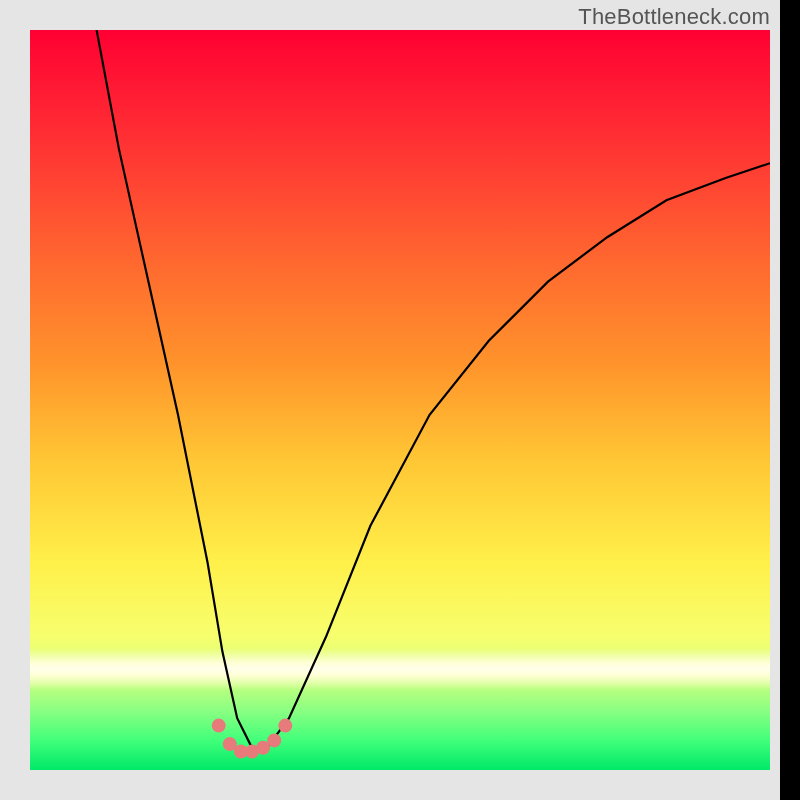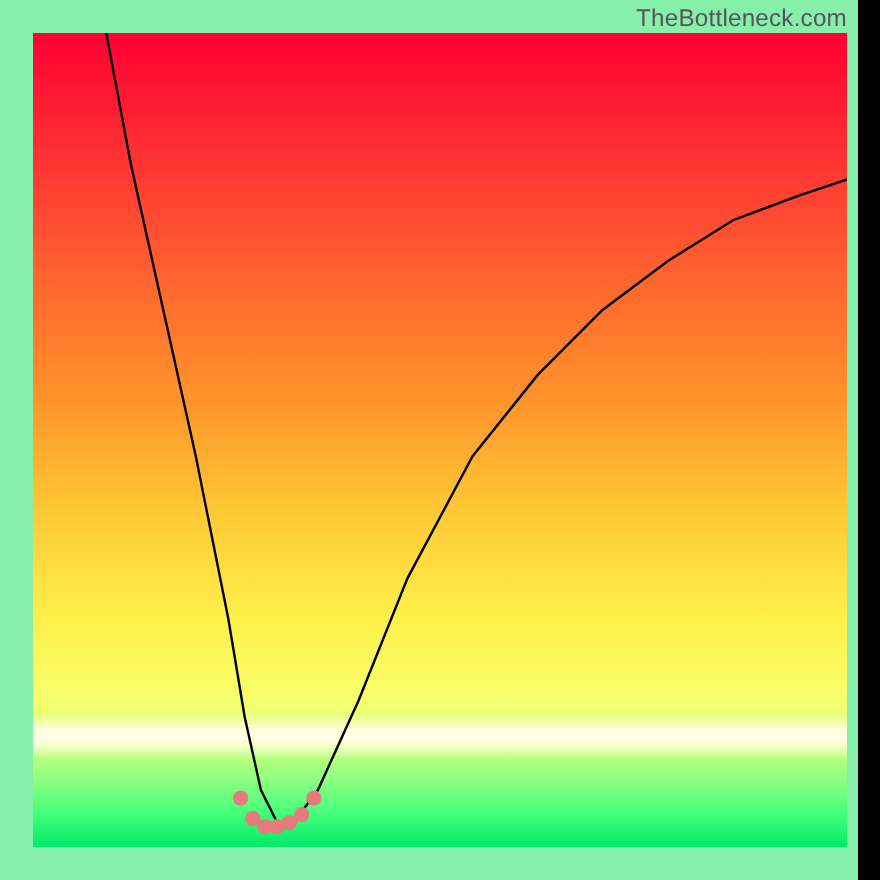--- a/index.html
+++ b/index.html
@@ -8,21 +8,21 @@
     width: 800px;
     height: 800px;
     background: #000;
     font-family: Arial, Helvetica, sans-serif;
     overflow: hidden;
   }
   .frame {
     position: relative;
     width: 780px;
     height: 800px;
-    background: #86efac;
+    background: #e5e5e5;
   }
   .attribution {
     position: absolute;
     top: 4px;
     right: 10px;
     color: #555;
     font-size: 22px;
     font-weight: 500;
     letter-spacing: 0.2px;
     z-index: 5;

